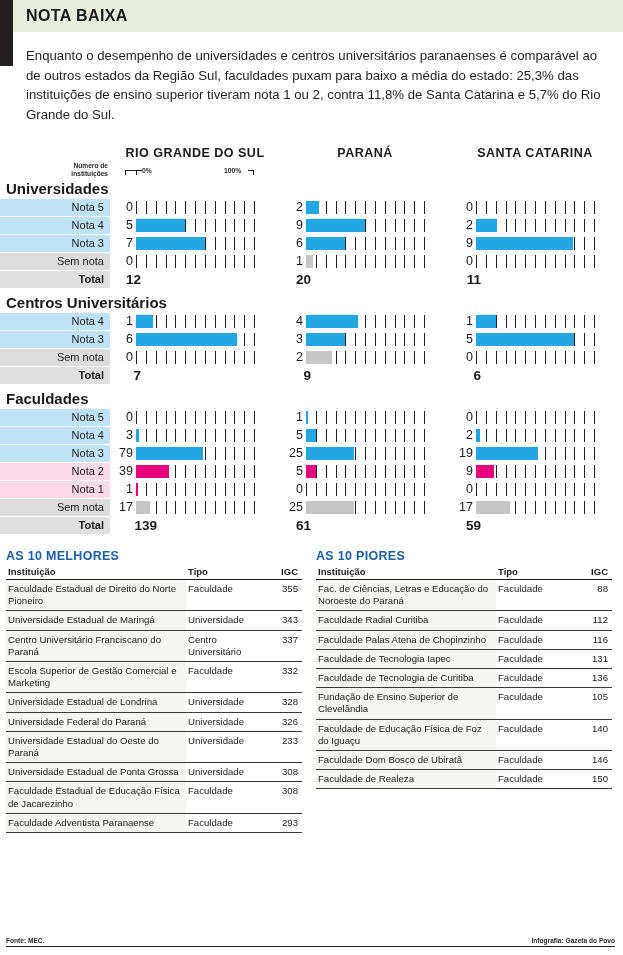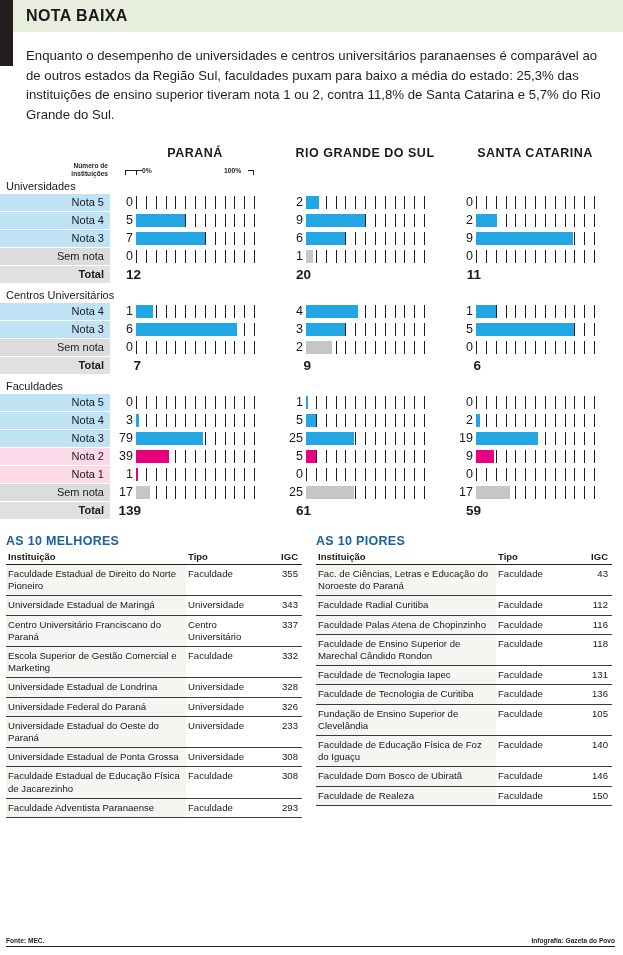--- a/index.html
+++ b/index.html
@@ -59,21 +59,21 @@
     font-size: 6.8px; font-weight: bold; color: #231f20;
   }
   .bracket {
     position: absolute; bottom: 0; height: 5px;
     border-top: 1px solid #231f20;
   }
   .bracket.left  { border-left: 1px solid #231f20; }
   .bracket.right { border-right: 1px solid #231f20; }
 
   .group-title {
-    font-size: 11px; font-weight: normal; color: #1a1a1a;
+    font-size: 15px; font-weight: bold; color: #1a1a1a;
     padding: 5px 0 2px 6px;
   }
 
   .row { display: flex; align-items: stretch; height: 17px; margin-bottom: 1px; }
   .row .label {
     width: 110px; flex: none; text-align: right;
     font-size: 11px; line-height: 17px; padding-right: 6px;
     color: #1a1a1a;
   }
   .label.blue { background: #bfe2f5; }
@@ -145,22 +145,22 @@
   </div>
 
   <div class="intro-wrap">
     <div class="intro-accent"></div>
     <div class="intro-text">Enquanto o desempenho de universidades e centros universitários paranaenses é comparável ao de outros estados da Região Sul, faculdades puxam para baixo a média do estado: 25,3% das instituições de ensino superior tiveram nota 1 ou 2, contra 11,8% de Santa Catarina e 5,7% do Rio Grande do Sul.</div>
   </div>
 
   <div class="chart" id="chart-root">
       <div class="col-head-row">
         <div class="spacer-label"></div>
+        <div class="colhead" style="width: 170px; flex: 0 0 auto;">RIO GRANDE DO SUL</div>
         <div class="colhead" style="width: 170px; flex: 0 0 auto;">PARANÁ</div>
-        <div class="colhead" style="width: 170px; flex: 0 0 auto;">RIO GRANDE DO SUL</div>
         <div class="colhead" style="width: 170px; flex: 0 0 auto;">SANTA CATARINA</div>
       </div>
       <div style="display: flex; position: relative; height: 15px;">
         <div class="axis-note">Número de instituições</div>
         <div class="axislabels" style="position: absolute; left: 136px; top: 0px; width: 160px; height: 15px;">
           <div class="bracket left" style="left: 0px; width: 6px;"></div>
           <div class="tick-lab" style="left: 6px;">0%</div>
           <div class="bracket right" style="left: 112px; width: 6px;"></div>
           <div class="tick-lab" style="left: 88px;">100%</div>
           <div style="position: absolute; left: -11px; bottom: 0px; width: 11px; height: 5px; border-top: 1px solid rgb(35, 31, 32); border-left: 1px solid rgb(35, 31, 32);"></div>
@@ -959,21 +959,21 @@
             <div class="tick" style="left: 98px;"></div>
             <div class="tick" style="left: 108px;"></div>
             <div class="tick" style="left: 118px;"></div>
             <div class="bar grey" style="left: 0px; width: 34px;"></div>
           </div>
         </div>
       </div>
       <div class="row">
         <div class="label total">Total</div>
         <div class="cellgroup">
-          <div class="numcell total" style="width: 34px;">139</div>
+          <div class="numcell total" style="width: 34px; margin-left: 16px;">139</div>
         </div>
         <div class="cellgroup">
           <div class="numcell total" style="width: 34px;">61</div>
         </div>
         <div class="cellgroup">
           <div class="numcell total" style="width: 34px;">59</div>
         </div>
       </div>
     </div>
 
@@ -1049,36 +1049,31 @@
             <tr>
               <th class="c-inst">Instituição</th>
               <th class="c-tipo">Tipo</th>
               <th class="c-igc">IGC</th>
             </tr>
           </thead>
           <tbody>
             <tr>
               <td class="inst">Fac. de Ciências, Letras e Educação do Noroeste do Paraná</td>
               <td>Faculdade</td>
-              <td class="igc">43</td>
+              <td class="igc">88</td>
             </tr>
             <tr>
               <td class="inst">Faculdade Radial Curitiba</td>
               <td>Faculdade</td>
               <td class="igc">112</td>
             </tr>
             <tr>
               <td class="inst">Faculdade Palas Atena de Chopinzinho</td>
               <td>Faculdade</td>
               <td class="igc">116</td>
-            </tr>
-            <tr>
-              <td class="inst">Faculdade de Ensino Superior de Marechal Cândido Rondon</td>
-              <td>Faculdade</td>
-              <td class="igc">118</td>
             </tr>
             <tr>
               <td class="inst">Faculdade de Tecnologia Iapec</td>
               <td>Faculdade</td>
               <td class="igc">131</td>
             </tr>
             <tr>
               <td class="inst">Faculdade de Tecnologia de Curitiba</td>
               <td>Faculdade</td>
               <td class="igc">136</td>

